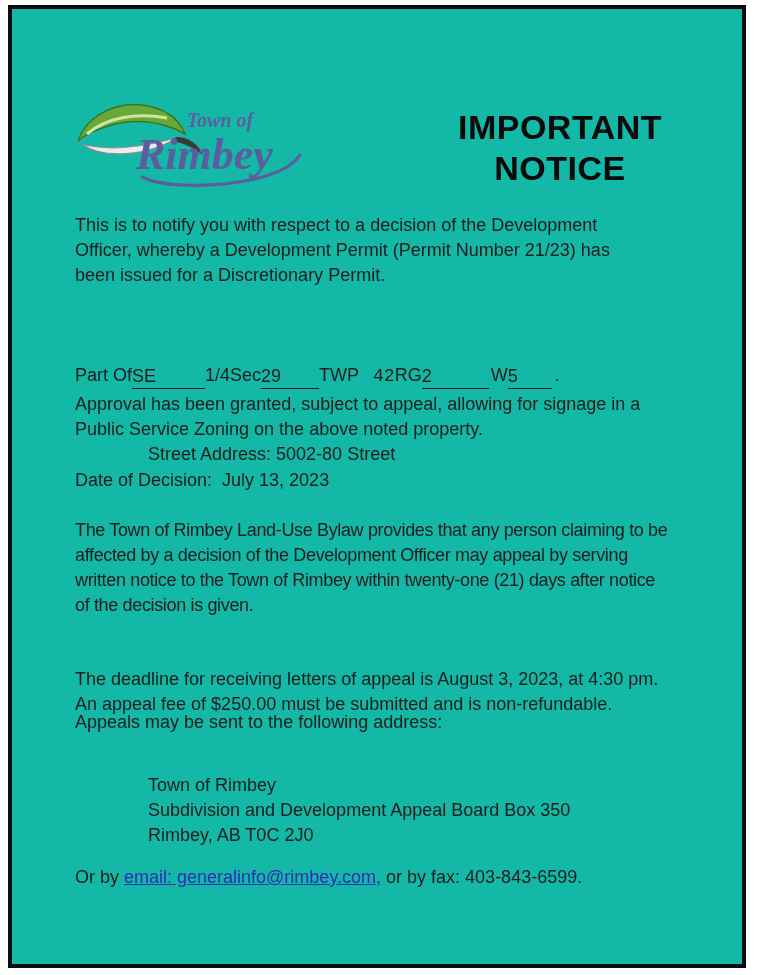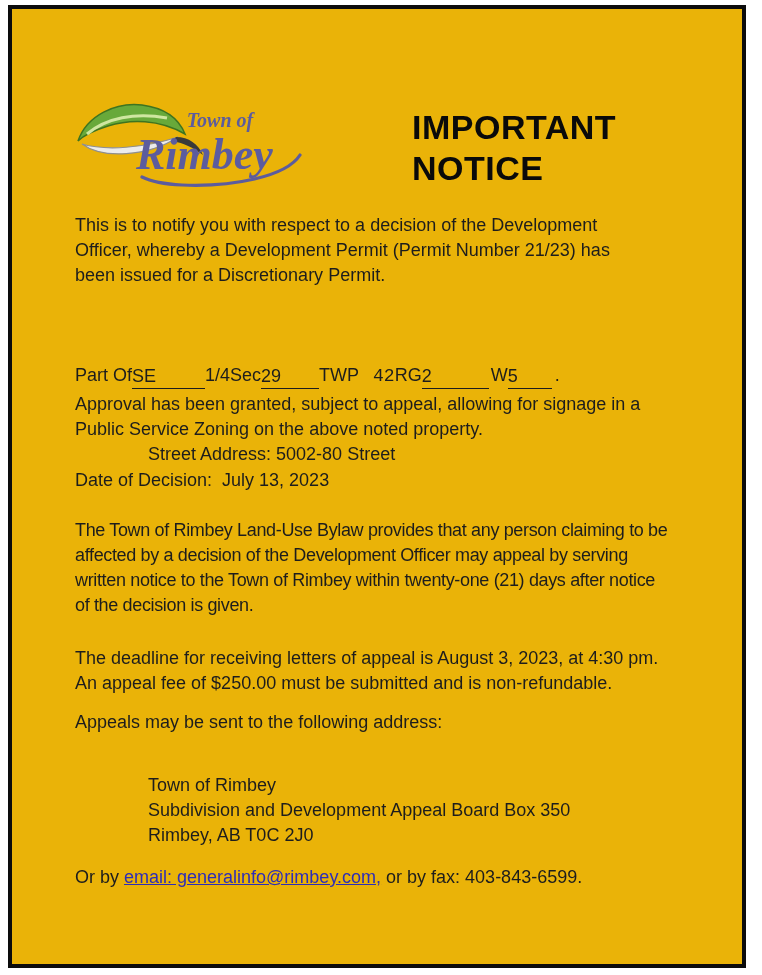--- a/index.html
+++ b/index.html
@@ -1,46 +1,46 @@
 <!DOCTYPE html>
 <html><head>
 <meta charset="utf-8">
 <style>
   html, body { margin:0; padding:0; background:#ffffff; }
   body { width:762px; height:975px; position:relative; font-family:"Liberation Sans", sans-serif; }
 
   .page {
     position:absolute; left:8px; top:5px; width:738px; height:963px;
-    box-sizing:border-box; border:4px solid #0c0c0c; background:#eab308;
+    box-sizing:border-box; border:4px solid #0c0c0c; background:#14b8a6;
   }
 
   
   .logo { position:absolute; left:60px; top:88px; width:240px; height:96px; }
   .logo-topline { font-family:"Liberation Serif", serif; font-style:italic; font-weight:bold; }
   .logo-script  { font-family:"Liberation Serif", serif; font-style:italic; font-weight:bold; }
 
   .notice-title {
     position:absolute; left:400px; top:98px; width:296px;
-    text-align:left; font-size:34px; font-weight:bold; line-height:41px;
+    text-align:center; font-size:34px; font-weight:bold; line-height:41px;
     color:#0a0a0a; letter-spacing:0.5px;
   }
 
   
   .para {
     position:absolute; left:63px; margin:0;
     font-size:18px; line-height:25px; color:#1d1d1d; white-space:pre-wrap;
   }
   .condensed { letter-spacing:-0.35px; }
 
   .p-intro    { top:204px; }
   .p-legal    { top:304px; }
   .p-approval { top:383px; }
   .p-date     { top:459px; }
   .p-bylaw    { top:509px; }
-  .p-deadline { top:637px; }
+  .p-deadline { top:658px; }
   .p-appeals  { top:688px;margin-top:13px; }
   .p-address  { top:764px; left:136px; }
   .p-contact  { top:856px; }
 
   
   .legal-line { white-space:nowrap; }
   .blank {
     display:inline-block; text-align:left; vertical-align:bottom;
     border-bottom:1.6px solid #1d1d1d; line-height:23px; height:23px;
   }

